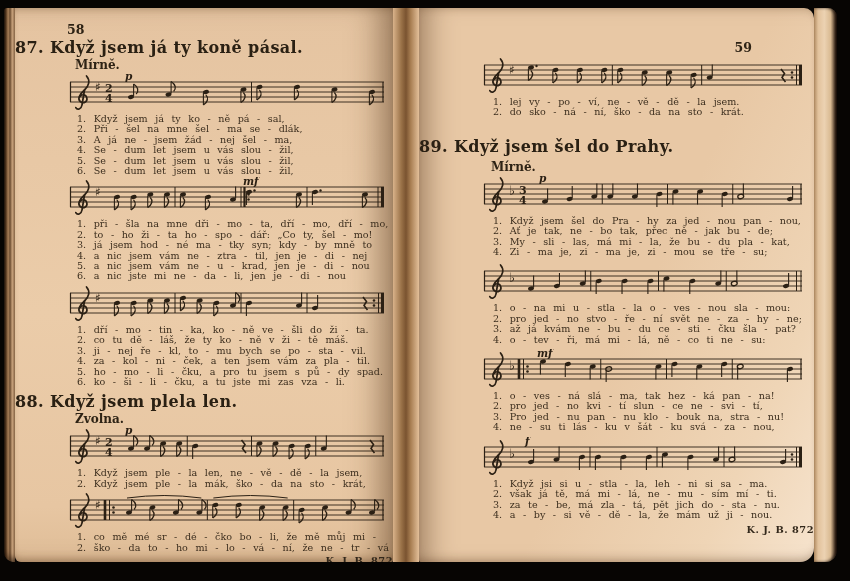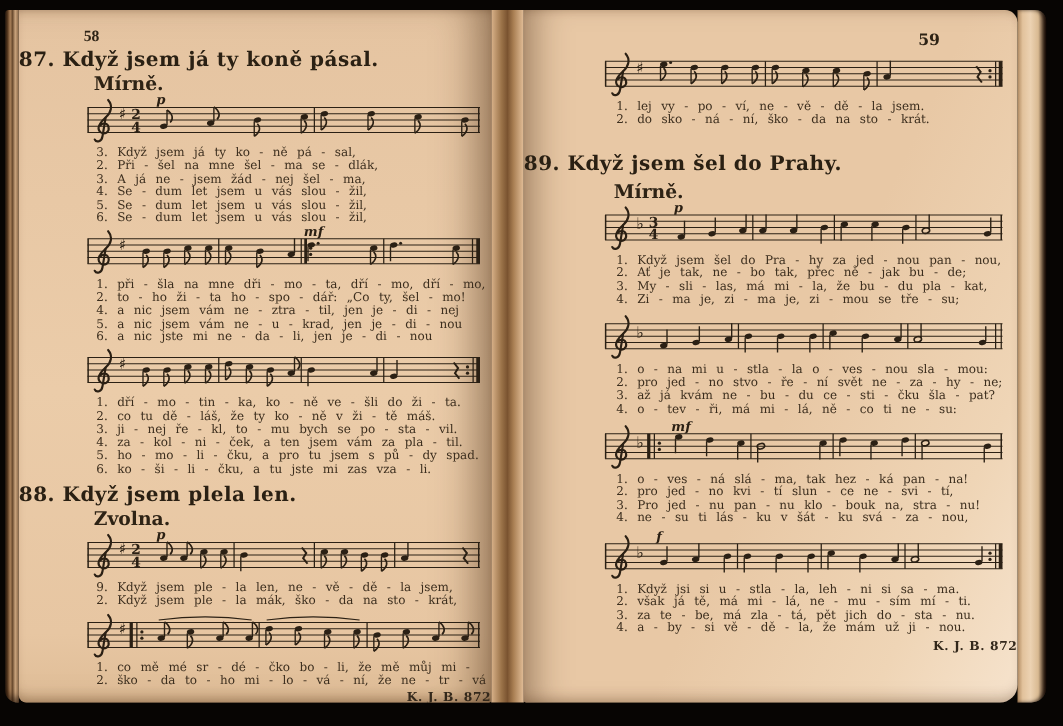--- a/index.html
+++ b/index.html
@@ -11,29 +11,29 @@
          box-shadow:inset 0 -8px 6px -4px rgba(30,15,5,.6);}
   .page{position:relative;overflow:hidden;}
   .pageL{width:378px;background:linear-gradient(180deg,#e5c4a1,#ebcca9 55%,#e7c6a2 90%,#dfbd97);
          border-radius:0 0 2px 6px;
          box-shadow:inset -28px 0 34px -18px rgba(70,40,15,.55), inset 0 -8px 10px -6px rgba(90,55,25,.45), inset 0 6px 8px -6px rgba(90,55,25,.35);
          padding-top:8px;}
   .gutter{width:26px;background:linear-gradient(90deg,#d9b28a 0%,#9a7248 32%,#7a5330 50%,#a87e52 68%,#e3bf99 100%);}
   .pageR{flex:1;background:linear-gradient(115deg,#e8c8a5 55%,#efd5b6 82%,#f6e3cd);
          border-radius:0 10px 14px 2px;
          box-shadow:inset 24px 0 30px -18px rgba(70,40,15,.5), inset 0 -8px 10px -6px rgba(90,55,25,.35), inset 0 6px 8px -6px rgba(90,55,25,.3);
-         padding-top:8px;}
+         padding-top:24px;}
   .edgeR{width:23px;border-radius:0 9px 12px 0;
          background:linear-gradient(90deg,#b08a61 0%,#e2c29c 18%,#ecd2b2 45%,#d9ba92 72%,#3a281a 96%,#120b06);
          box-shadow:inset -2px 0 3px rgba(20,10,5,.7);}
   .pagenum{font-weight:bold;font-size:12.5px;color:#2e2315;}
-  .pnL{margin:6px 0 0 52px;font-family:Liberation Serif, serif;}
+  .pnL{margin:6px 0 0 52px;}
   .pnR{text-align:right;margin:8px 62px 0 0;}
   .title{font-size:16px;font-weight:bold;letter-spacing:.4px;color:#2a2013;margin-top:1px;}
-  .tempo{font-weight:bold;font-size:15px;margin-left:60px;margin-top:1px;color:#2e2315;}
+  .tempo{font-weight:bold;font-size:12px;margin-left:60px;margin-top:1px;color:#2e2315;}
   svg.staff{display:block;margin-left:54px;}
   .pageR svg.staff{margin-left:64px;}
   .verses{margin-left:62px;margin-top:0;margin-bottom:1px;}
   .pageR .verses{margin-left:74px;}
   .vl{font-size:9.6px;line-height:10.4px;white-space:nowrap;word-spacing:4.5px;color:#3c2e1e;}
   .footer{text-align:right;font-weight:bold;font-size:9.8px;letter-spacing:.5px;margin-top:2px;color:#33281b;}
   .sp8{height:8px;}
 </style>
 </head>
 <body>
@@ -81,21 +81,21 @@
           <path d="M225.4 28 C229.9 25 230.9 21 227.9 18" fill="none" stroke="#2b2014" stroke-width="1.3"></path>
           <ellipse cx="265.5" cy="17.5" rx="3" ry="2.1" transform="rotate(-15 265.5 17.5)" fill="#2b2014"></ellipse>
           <line x1="262.9" y1="18.5" x2="262.9" y2="30.5" stroke="#2b2014" stroke-width="1.1"></line>
           <path d="M262.9 30.5 C267.4 27.5 268.4 23.5 265.4 20.5" fill="none" stroke="#2b2014" stroke-width="1.3"></path>
           <ellipse cx="303" cy="20" rx="3" ry="2.1" transform="rotate(-15 303 20)" fill="#2b2014"></ellipse>
           <line x1="300.4" y1="21" x2="300.4" y2="33" stroke="#2b2014" stroke-width="1.1"></line>
           <path d="M300.4 33 C304.9 30 305.9 26 302.9 23" fill="none" stroke="#2b2014" stroke-width="1.3"></path>
           <line x1="314" y1="10" x2="314" y2="30" stroke="#2b2014" stroke-width="1.2"></line>
         </svg>
       <div class="verses">
-        <div class="vl">3. Když jsem já ty ko - ně pá - sal,</div>
+        <div class="vl">1. Když jsem já ty ko - ně pá - sal,</div>
         <div class="vl">2. Při - šel na mne šel - ma se - dlák,</div>
         <div class="vl">3. A já ne - jsem žád - nej šel - ma,</div>
         <div class="vl">4. Se - dum let jsem u vás slou - žil,</div>
         <div class="vl">5. Se - dum let jsem u vás slou - žil,</div>
         <div class="vl">6. Se - dum let jsem u vás slou - žil,</div>
       </div>
 
       <svg class="staff" width="316" height="42" viewBox="0 0 316 42">
           <line x1="1" y1="10" x2="315" y2="10" stroke="#2b2014" stroke-width="0.9"></line>
           <line x1="1" y1="15" x2="315" y2="15" stroke="#2b2014" stroke-width="0.9"></line>
@@ -144,20 +144,21 @@
           <circle cx="251.5" cy="13.5" r="1.2" fill="#2b2014"></circle>
           <ellipse cx="296" cy="17.5" rx="3" ry="2.1" transform="rotate(-15 296 17.5)" fill="#2b2014"></ellipse>
           <line x1="293.4" y1="18.5" x2="293.4" y2="30.5" stroke="#2b2014" stroke-width="1.1"></line>
           <path d="M293.4 30.5 C297.9 27.5 298.9 23.5 295.9 20.5" fill="none" stroke="#2b2014" stroke-width="1.3"></path>
           <line x1="309" y1="10" x2="309" y2="30" stroke="#2b2014" stroke-width="1"></line>
           <line x1="313.5" y1="10" x2="313.5" y2="30" stroke="#2b2014" stroke-width="3"></line>
         </svg>
       <div class="verses">
         <div class="vl">1. při - šla na mne dři - mo - ta, dří - mo, dří - mo,</div>
         <div class="vl">2. to - ho ži - ta ho - spo - dář: „Co ty, šel - mo!</div>
+        <div class="vl">3. já jsem hod - né ma - tky syn; kdy - by mně to</div>
         <div class="vl">4. a nic jsem vám ne - ztra - til, jen je - di - nej</div>
         <div class="vl">5. a nic jsem vám ne - u - krad, jen je - di - nou</div>
         <div class="vl">6. a nic jste mi ne - da - li, jen je - di - nou</div>
       </div>
 
       <svg class="staff" width="316" height="42" viewBox="0 0 316 42">
           <line x1="1" y1="10" x2="315" y2="10" stroke="#2b2014" stroke-width="0.9"></line>
           <line x1="1" y1="15" x2="315" y2="15" stroke="#2b2014" stroke-width="0.9"></line>
           <line x1="1" y1="20" x2="315" y2="20" stroke="#2b2014" stroke-width="0.9"></line>
           <line x1="1" y1="25" x2="315" y2="25" stroke="#2b2014" stroke-width="0.9"></line>
@@ -258,21 +259,21 @@
           <ellipse cx="238.75" cy="20" rx="3" ry="2.1" transform="rotate(-15 238.75 20)" fill="#2b2014"></ellipse>
           <line x1="236.15" y1="21" x2="236.15" y2="33" stroke="#2b2014" stroke-width="1.1"></line>
           <path d="M236.15 33 C240.65 30 241.65 26 238.65 23" fill="none" stroke="#2b2014" stroke-width="1.3"></path>
           <line x1="246.75" y1="10" x2="246.75" y2="30" stroke="#2b2014" stroke-width="1"></line>
           <ellipse cx="254.75" cy="22.5" rx="3" ry="2.1" transform="rotate(-15 254.75 22.5)" fill="#2b2014"></ellipse>
           <line x1="257.35" y1="21.5" x2="257.35" y2="9.5" stroke="#2b2014" stroke-width="1.1"></line>
           <path d="M301 14 l3.5 4.5 l-2.5 4 l3.5 4.5" fill="none" stroke="#2b2014" stroke-width="1.6"></path>
           <line x1="314" y1="10" x2="314" y2="30" stroke="#2b2014" stroke-width="1.2"></line>
         </svg>
       <div class="verses">
-        <div class="vl">9. Když jsem ple - la len, ne - vě - dě - la jsem,</div>
+        <div class="vl">1. Když jsem ple - la len, ne - vě - dě - la jsem,</div>
         <div class="vl">2. Když jsem ple - la mák, ško - da na sto - krát,</div>
       </div>
       <svg class="staff" width="316" height="42" viewBox="0 0 316 42">
           <line x1="1" y1="10" x2="315" y2="10" stroke="#2b2014" stroke-width="0.9"></line>
           <line x1="1" y1="15" x2="315" y2="15" stroke="#2b2014" stroke-width="0.9"></line>
           <line x1="1" y1="20" x2="315" y2="20" stroke="#2b2014" stroke-width="0.9"></line>
           <line x1="1" y1="25" x2="315" y2="25" stroke="#2b2014" stroke-width="0.9"></line>
           <line x1="1" y1="30" x2="315" y2="30" stroke="#2b2014" stroke-width="0.9"></line>
           <line x1="1.5" y1="10" x2="1.5" y2="30" stroke="#2b2014" stroke-width="1.2"></line>
           <path d="M17.5 4 C21.5 8.5 20 14 15.5 18 C10.5 22.5 8 27 11.5 29.8 C14.8 32.2 18.8 29.4 17.8 25.6 C17 22.4 13.2 21.8 11.2 24.4" fill="none" stroke="#2b2014" stroke-width="1.7" stroke-linecap="round"></path>

